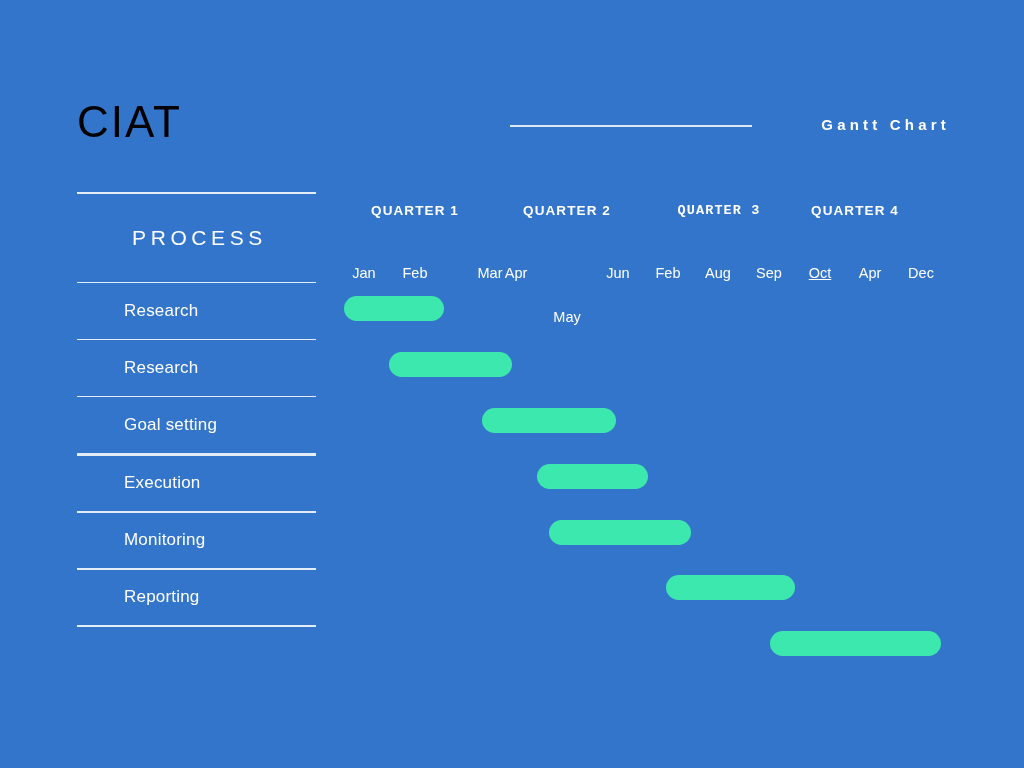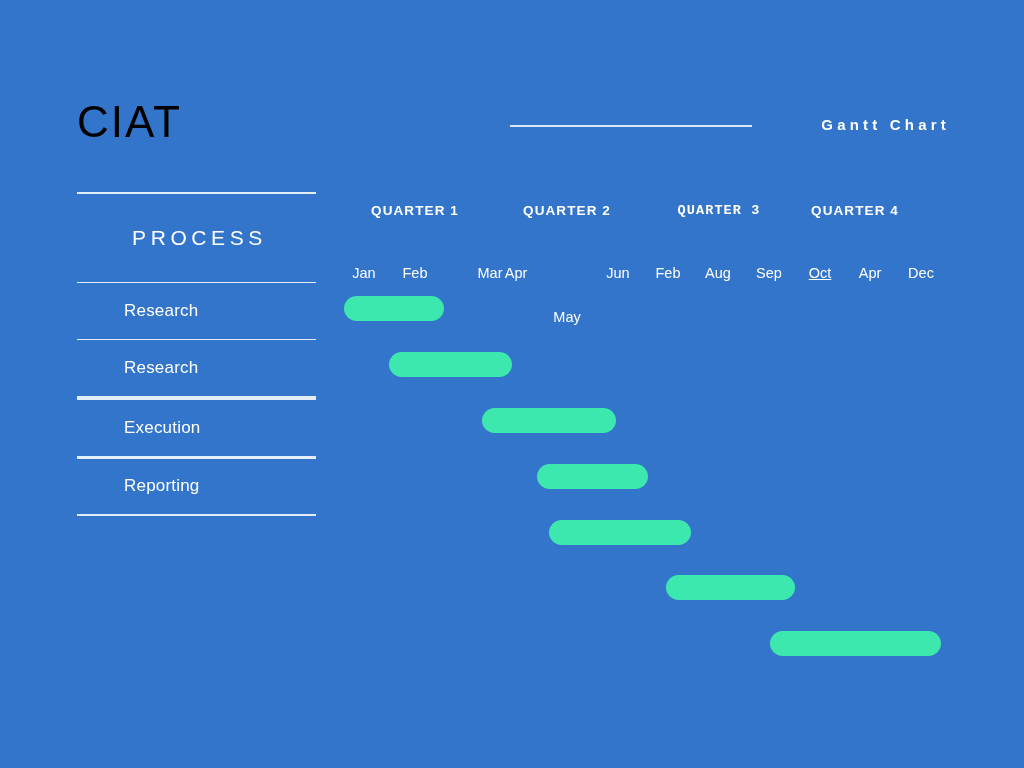--- a/index.html
+++ b/index.html
@@ -154,29 +154,35 @@
     <div class="task-row">
       <span>Research</span>
     </div>
     <div class="side-rule"></div>
 
     <div class="task-row">
       <span>Research</span>
     </div>
     <div class="side-rule"></div>
 
+    <div class="task-row">
+      <span>Goal setting</span>
+    </div>
     <div class="side-rule"></div>
 
     <div class="side-rule"></div>
 
     <div class="task-row">
       <span>Execution</span>
     </div>
     <div class="side-rule"></div>
 
+    <div class="task-row">
+      <span>Monitoring</span>
+    </div>
     <div class="side-rule"></div>
 
     <div class="task-row">
       <span>Reporting</span>
     </div>
     <div class="side-rule"></div>
   </div>
 
   <div class="quarters" id="quarters">
       <div class="quarter" style="left: 75px;">QUARTER 1</div>

